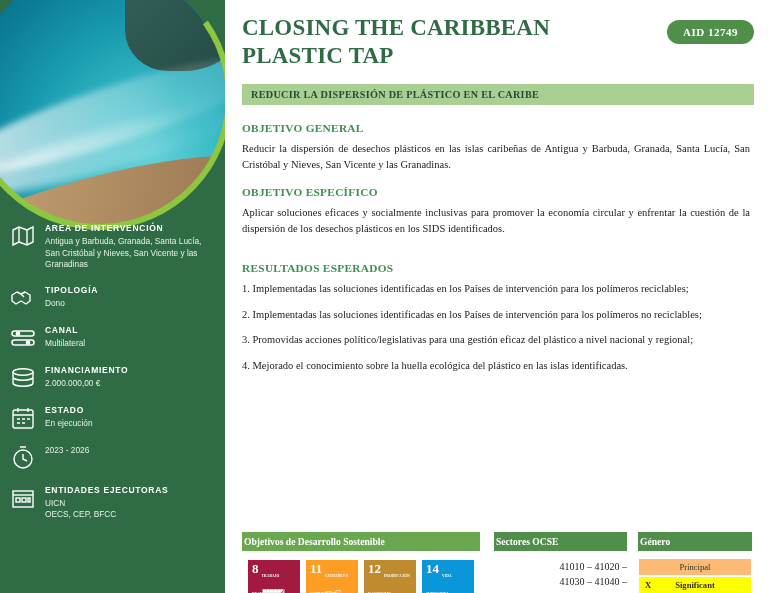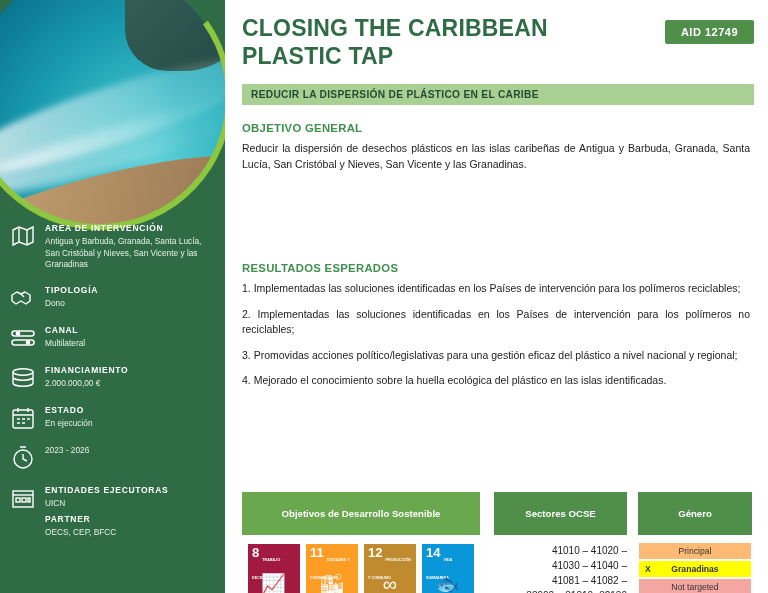--- a/index.html
+++ b/index.html
@@ -111,20 +111,21 @@
     font-size: 8.3px;
     line-height: 11.5px;
   }
 
   
   .main {
     position: absolute;
     left: 225px; top: 0;
     width: 543px; height: 593px;
     background: #ffffff;
+    font-family: Liberation Serif, serif;
   }
   .title-block {
     position: absolute;
     left: 17px; top: 14px;
     width: 380px;
   }
   .main-title {
     color: #2f6b45;
     font-size: 23px;
     font-weight: bold;
@@ -133,21 +134,21 @@
   }
   .aid-badge {
     position: absolute;
     right: 14px; top: 20px;
     background: #4f8f4a;
     color: #ffffff;
     font-size: 11px;
     font-weight: bold;
     letter-spacing: .5px;
     padding: 6px 16px;
-    border-radius: 2px;
+    border-radius: 12px;
   }
   .subtitle-bar {
     position: absolute;
     left: 17px; top: 84px;
     width: 512px;
     background: #a9cf92;
     color: #234c33;
     font-size: 10.2px;
     font-weight: bold;
     letter-spacing: .3px;
@@ -182,23 +183,23 @@
   
   .bottom {
     position: absolute;
     left: 17px; top: 492px;
     width: 510px; height: 92px;
   }
   .panel-head {
     color: #ffffff;
     font-size: 9.6px;
     font-weight: bold;
-    text-align: center;
-    padding: 16px 2px;
+    padding: 4px 2px;
     background: #4f8f4a;
+    margin-top: 40px;
   }
   .panel-ods {
     position: absolute;
     left: 0; top: 0; width: 238px;
   }
   .panel-ods .panel-head { background: #6aa84f; }
   .ods-row {
     display: flex;
     gap: 6px;
     margin-top: 9px;
@@ -393,21 +394,20 @@
                 <path d="M3 10h20"></path>
             <rect x="6" y="13" width="4" height="4"></rect>
                 <rect x="12" y="13" width="4" height="4"></rect>
                 <rect x="18" y="13" width="2" height="4"></rect>
               </g>
             </svg>
         </span>
         <div class="fact-body">
           <div class="fact-title">ENTIDADES EJECUTORAS</div>
           <div class="fact-text">UICN</div>
-          <div class="fact-title" style="margin-top:5px;">PARTNER</div>
           <div class="fact-text">OECS, CEP, BFCC</div>
         </div>
       </div>
 
     </div>
   </div>
 
   <div class="main">
 
     <div class="title-block">
@@ -416,20 +416,24 @@
 
     <div class="aid-badge">AID 12749</div>
 
     <div class="subtitle-bar">REDUCIR LA DISPERSIÓN DE PLÁSTICO EN EL CARIBE</div>
 
     <div class="section" id="sec-general">
       <div class="sec-head">OBJETIVO GENERAL</div>
       <div class="sec-body">Reducir la dispersión de desechos plásticos en las islas caribeñas de Antigua y Barbuda, Granada, Santa Lucía, San Cristóbal y Nieves, San Vicente y las Granadinas.</div>
     </div>
 
+    <div class="section" id="sec-specific">
+      <div class="sec-head">OBJETIVO ESPECÍFICO</div>
+      <div class="sec-body">Aplicar soluciones eficaces y socialmente inclusivas para promover la economía circular y enfrentar la cuestión de la dispersión de los desechos plásticos en los SIDS identificados.</div>
+    </div>
 
     <div class="section" id="sec-results">
       <div class="sec-head">RESULTADOS ESPERADOS</div>
       <div class="sec-body">
         <p>1. Implementadas las soluciones identificadas en los Países de intervención para los polímeros reciclables;</p>
         <p>2. Implementadas las soluciones identificadas en los Países de intervención para los polímeros no reciclables;</p>
         <p>3. Promovidas acciones político/legislativas para una gestión eficaz del plástico a nivel nacional y regional;</p>
         <p>4. Mejorado el conocimiento sobre la huella ecológica del plástico en las islas identificadas.</p>
       </div>
     </div>
@@ -471,21 +475,21 @@
           <div>38900 – 31310 -32130</div>
         </div>
       </div>
 
       <div class="panel-gen">
         <div class="panel-head">Género</div>
         <div style="margin-top:7px;">
           <div class="gen-row gen-principal">Principal</div>
           <div class="gen-row gen-significant">
             <span class="mark">X</span>
-            <span>Granadinas</span>
+            <span>Significant</span>
           </div>
           <div class="gen-row gen-nottargeted">Not targeted</div>
         </div>
       </div>
 
     </div>
   </div>
 </div>
 
 </body></html>

